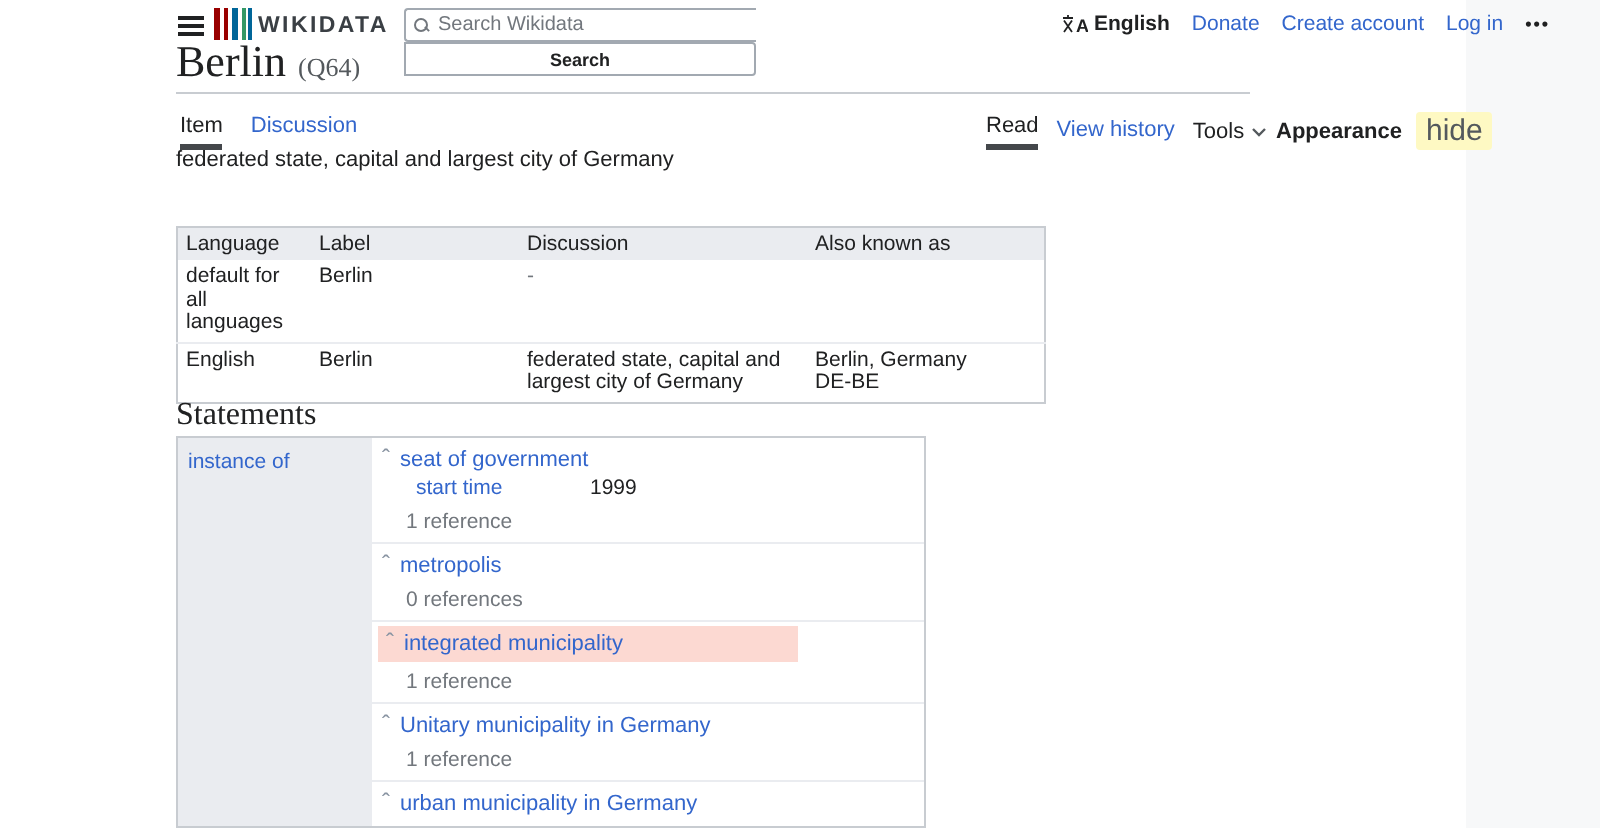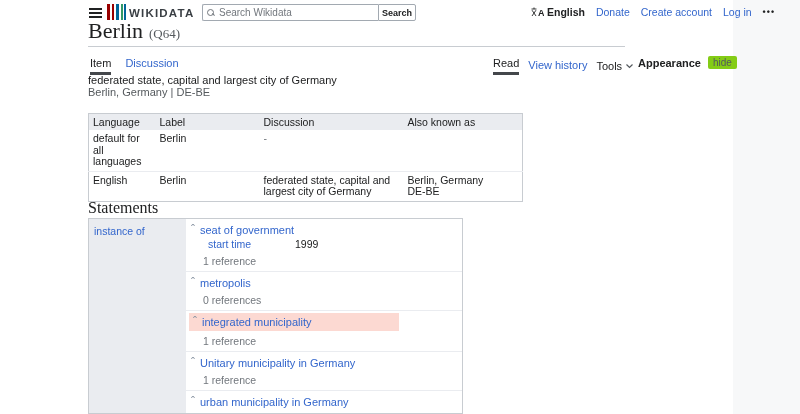--- a/index.html
+++ b/index.html
@@ -16,21 +16,21 @@
     background:#202122; box-shadow:0 4px 0 #202122, 0 8px 0 #202122; cursor:pointer; }
   .logo { position:absolute; left:107px; top:4px; height:16px; display:flex; align-items:stretch; cursor:pointer; }
   .logo i { display:block; }
   .s-r3{width:3px;background:#990000;} .s-r2{width:2px;background:#990000;}
   .s-b3{width:3px;background:#006699;} .s-b2{width:2px;background:#006699;}
   .s-g2{width:2px;background:#339966;}
   .g1{width:1px;} .g15{width:2px;} .g2{width:2px;}
   .brand { position:absolute; left:129px; top:7px; font-size:11.5px; font-weight:bold;
     letter-spacing:1.2px; color:#3a3f44; cursor:pointer; }
 
-  .searchwrap { position:absolute; left:202px; top:4px; display:flex; }
+  .searchwrap { position:absolute; left:202px; top:4px; display:flex;flex-direction:column; }
   .searchbox { width:176px; height:17px; border:1px solid #a2a9b1; border-right:none;
     border-radius:2px 0 0 2px; display:flex; align-items:center; padding:0 4px; background:#fff; }
   .mag { position:relative; width:8px; height:8px; margin-right:4px; flex:none; }
   .mag::before { content:""; position:absolute; left:0; top:0; width:5px; height:5px;
     border:1px solid #72777d; border-radius:50%; }
   .mag::after { content:""; position:absolute; left:5px; top:5px; width:3px; height:1px;
     background:#72777d; transform:rotate(45deg); }
   .searchbox input { border:none; outline:none; width:100%; font-size:10px;
     font-family:"Liberation Sans", sans-serif; color:#202122; }
   .searchbox input::placeholder { color:#72777d; }
@@ -51,21 +51,21 @@
   .entity-id { font-family:"Liberation Serif", serif; font-size:13px; color:#54595d; margin-left:6px; }
 
   .tabs-left { position:absolute; left:90px; top:57px; display:flex; gap:14px; font-size:11px; }
   .tabs-right { position:absolute; left:493px; top:57px; display:flex; gap:9px; font-size:11px; align-items:center; }
   .tab { padding-bottom:3px; cursor:pointer; }
   .tab.active { color:#202122; border-bottom:3px solid #44474b; }
   .tools { display:flex; align-items:center; gap:3px; color:#202122; cursor:pointer; }
 
   .appearance { position:absolute; left:613px; top:56px; display:flex; align-items:center; gap:7px; }
   .appearance-label { font-size:11px; font-weight:bold; color:#202122;margin-left:25px; }
-  .hidebtn { font-size:10px; color:#54595d; background:#84cc16; border-radius:2px;
+  .hidebtn { font-size:15px; color:#54595d; background:#fef9c3; border-radius:2px;
     padding:1px 5px; cursor:pointer; border:none; font-family:"Liberation Sans", sans-serif; }
 
   
   .desc1 { position:absolute; left:88px; top:74px; font-size:11px; color:#202122; }
   .desc2 { position:absolute; left:88px; top:86px; font-size:11px; color:#54595d; }
 
   
   .terms { position:absolute; left:88px; top:113px; width:434px; border-collapse:collapse;
     table-layout:fixed; font-size:10.5px; border:1px solid #c8ccd1; background:#fff; }
   .terms th { background:#eaecf0; font-weight:normal; text-align:left; padding:2px 4px; color:#202122; }
@@ -157,21 +157,20 @@
       </svg>
     </span>
   </div>
 
   <div class="appearance">
     <span class="appearance-label">Appearance</span>
     <button class="hidebtn">hide</button>
   </div>
 
   <div class="desc1">federated state, capital and largest city of Germany</div>
-  <div class="desc2">Berlin, Germany | DE-BE</div>
 
   <table class="terms">
     <colgroup>
         <col style="width:67px">
         <col style="width:104px">
         <col style="width:144px">
         <col style="width:119px">
       </colgroup>
     <tbody>
         <tr>

